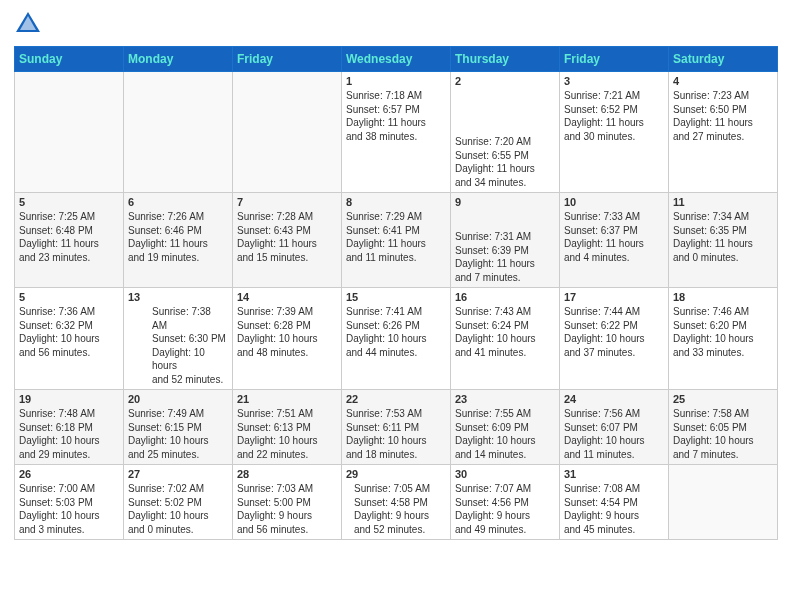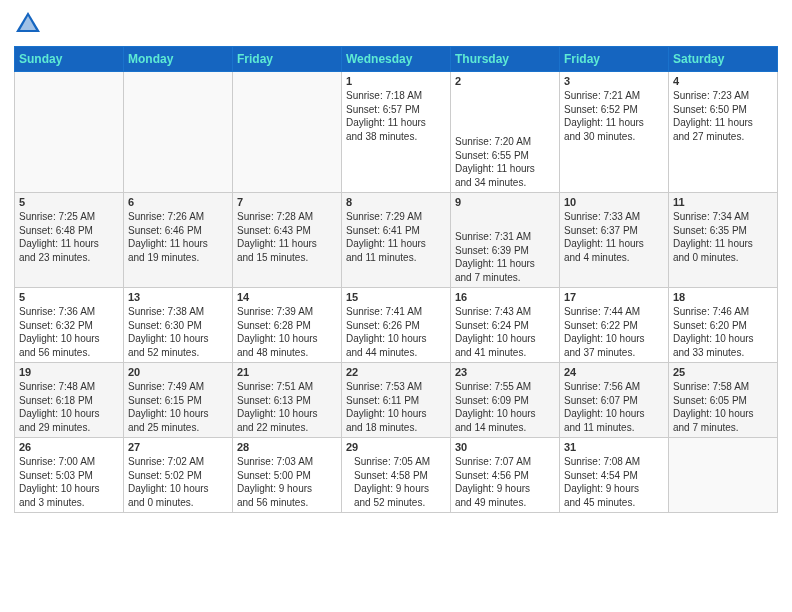--- a/index.html
+++ b/index.html
@@ -214,21 +214,21 @@
         <tr>
           <td>
             <span class="day-number">5</span>
             <div class="day-info" style="white-space: pre-line;">Sunrise: 7:36 AM
 Sunset: 6:32 PM
 Daylight: 10 hours
 and 56 minutes.</div>
           </td>
           <td>
             <span class="day-number">13</span>
-            <div class="day-info" style="white-space: pre-line;">Sunrise: 7:38 AM
+            <div class="day-info" style="white-space: pre-line; margin-left: 24px;">Sunrise: 7:38 AM
 Sunset: 6:30 PM
 Daylight: 10 hours
 and 52 minutes.</div>
           </td>
           <td>
             <span class="day-number">14</span>
             <div class="day-info" style="white-space: pre-line;">Sunrise: 7:39 AM
 Sunset: 6:28 PM
 Daylight: 10 hours
 and 48 minutes.</div>

